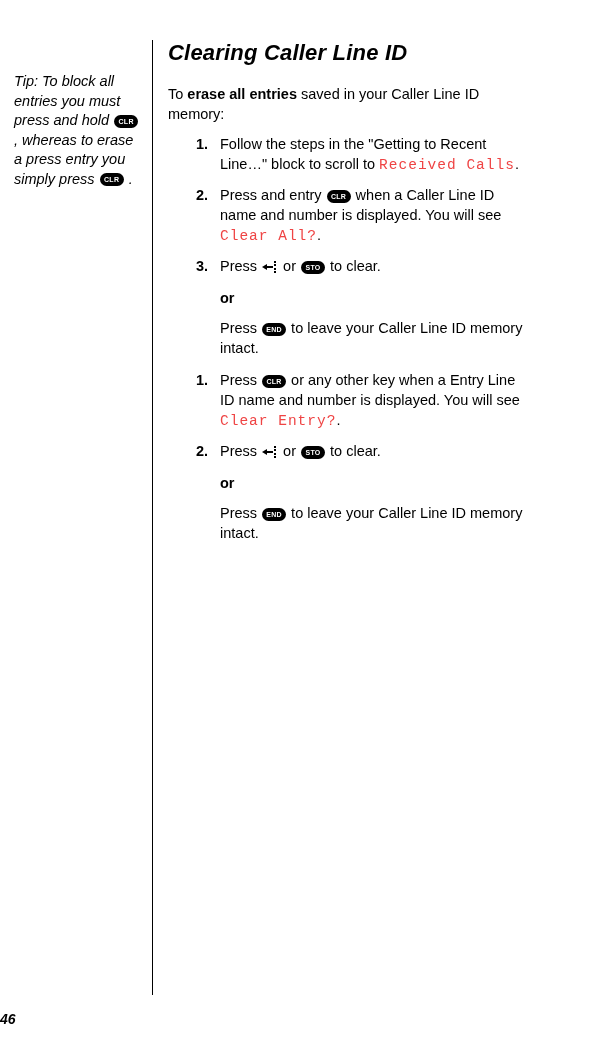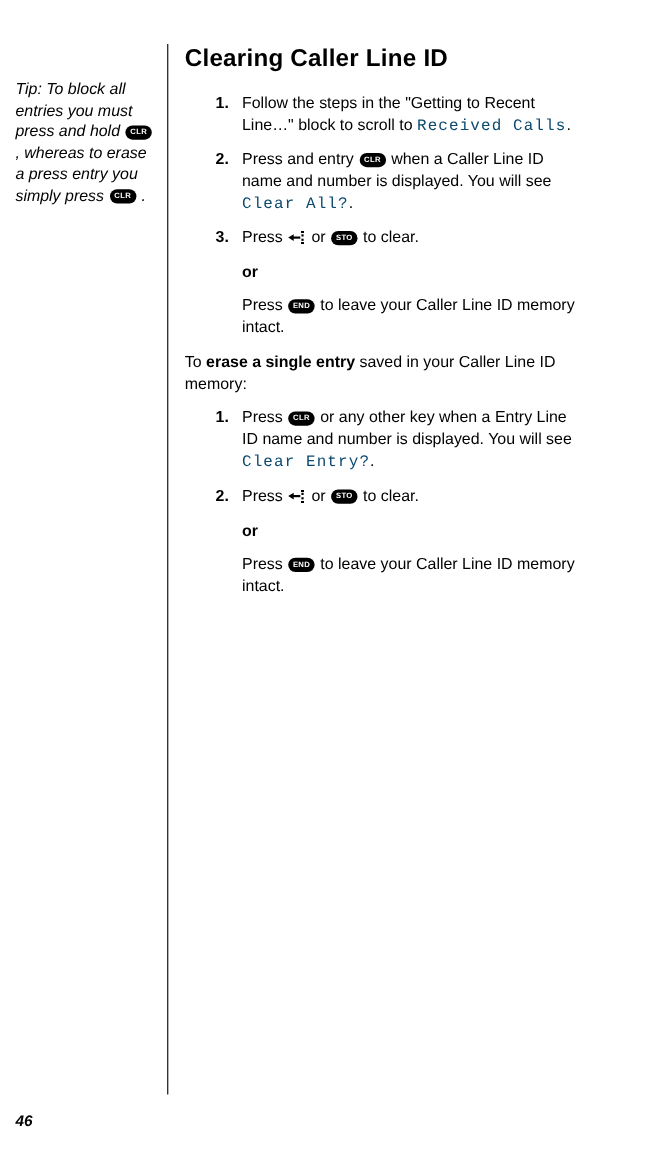--- a/index.html
+++ b/index.html
@@ -2,30 +2,30 @@
 <html><head>
 <meta charset="utf-8">
 <style>
   * { box-sizing: border-box; margin: 0; padding: 0; }
   html, body { width: 595px; height: 1055px; background: #fff; font-family: Arial, Helvetica, sans-serif; color: #000; }
   .page { position: relative; width: 595px; height: 1055px; padding: 40px 40px 40px 0; }
   .vline { position: absolute; left: 152px; top: 40px; bottom: 60px; width: 1px; background: #000; }
   .sidebar { position: absolute; left: 14px; top: 72px; width: 128px; font-style: italic; font-size: 14.5px; line-height: 1.35; }
   .sidebar .bold { font-weight: normal; font-style: italic; }
   .main { margin-left: 168px; padding-right: 22px; }
-  h1 { font-weight: bold; font-size: 22px; margin-bottom: 18px; letter-spacing: 0.2px; }
+  h1 { font-weight: bold; font-style: italic; font-size: 22px; margin-bottom: 18px; letter-spacing: 0.2px; }
   .body { font-size: 14.5px; line-height: 1.38; }
   .body p { margin-bottom: 10px; }
   .body .bold { font-weight: bold; }
   ol { list-style: none; padding-left: 28px; margin-bottom: 12px; }
   ol li { position: relative; padding-left: 24px; margin-bottom: 10px; }
   ol li .num { position: absolute; left: 0; top: 0; font-weight: bold; }
   .sub { padding-left: 52px; margin-bottom: 12px; }
   .sub .or { font-weight: bold; margin-bottom: 10px; }
-  .screen { font-family: "Courier New", monospace; letter-spacing: 1px; color: #0c4a6e; }
+  .screen { font-family: "Courier New", monospace; letter-spacing: 1px; color: #ef4444; }
   .keybtn {
     display: inline-block; vertical-align: middle; min-width: 24px; height: 13px;
     background: #000; border-radius: 7px; position: relative; margin: 0 1px;
   }
   .keybtn .lbl {
     position: absolute; left: 0; right: 0; top: 0; bottom: 0;
     color: #fff; font-size: 7px; font-weight: bold; text-align: center; line-height: 13px;
     font-style: normal; font-family: Arial, sans-serif; letter-spacing: 0.3px;
   }
   .arrowicon {
@@ -35,36 +35,39 @@
   .arrowicon::before {
     content: ""; position: absolute; right: 2px; top: 1px; bottom: 1px; width: 0;
     border-left: 2px dotted #000;
   }
   .arrowicon::after {
     content: ""; position: absolute; left: 0; top: 4px;
     width: 0; height: 0; border-top: 3px solid transparent; border-bottom: 3px solid transparent;
     border-right: 5px solid #000;
   }
   .arrowicon .stem { position: absolute; left: 4px; top: 6px; width: 7px; height: 2px; background: #000; }
-  .pagenum { position: absolute; left: 14px; bottom: 28px; font-weight: bold; font-style: italic; font-size: 14px; }
+  .pagenum { position: absolute; left: 0; bottom: 28px; font-weight: bold; font-style: italic; font-size: 14px; }
 </style>
 </head>
 <body>
 
 <div class="page">
   <div class="vline"></div>
 
   <aside class="sidebar">
     <span class="bold">Tip:</span><span> To block </span><span class="bold">all</span><span> entries you must press and hold </span><span class="keybtn"><span class="lbl">CLR</span></span><span> , whereas to erase a </span><span class="bold">press</span><span> entry you simply press </span><span class="keybtn"><span class="lbl">CLR</span></span><span> .</span>
   </aside>
 
   <main class="main">
     <h1>Clearing Caller Line ID</h1>
     <div class="body">
 
+      <p>
+        <span>To </span><span class="bold">erase all entries</span><span> saved in your Caller Line ID memory:</span>
+      </p>
 
       <ol>
         <li>
           <span class="num">1.</span>
           <span>Follow the steps in the "Getting to Recent Line…" block to scroll to </span><span class="screen">Received Calls</span><span>.</span>
         </li>
         <li>
           <span class="num">2.</span>
           <span>Press and entry </span><span class="keybtn"><span class="lbl">CLR</span></span><span> when a Caller Line ID name and number is displayed. You will see </span><span class="screen">Clear All?</span><span>.</span>
         </li>
@@ -74,23 +77,20 @@
         </li>
       </ol>
 
       <div class="sub">
         <p class="or">or</p>
         <p>
           <span>Press </span><span class="keybtn"><span class="lbl">END</span></span><span> to leave your Caller Line ID memory intact.</span>
         </p>
       </div>
 
-      <p>
-        <span>To </span><span class="bold">erase a single entry</span><span> saved in your Caller Line ID memory:</span>
-      </p>
 
       <ol>
         <li>
           <span class="num">1.</span>
           <span>Press </span><span class="keybtn"><span class="lbl">CLR</span></span><span> or any other key when a Entry Line ID name and number is displayed. You will see </span><span class="screen">Clear Entry?</span><span>.</span>
         </li>
         <li>
           <span class="num">2.</span>
           <span>Press </span><span class="arrowicon"><span class="stem"></span></span><span> or </span><span class="keybtn"><span class="lbl">STO</span></span><span> to clear.</span>
         </li>

